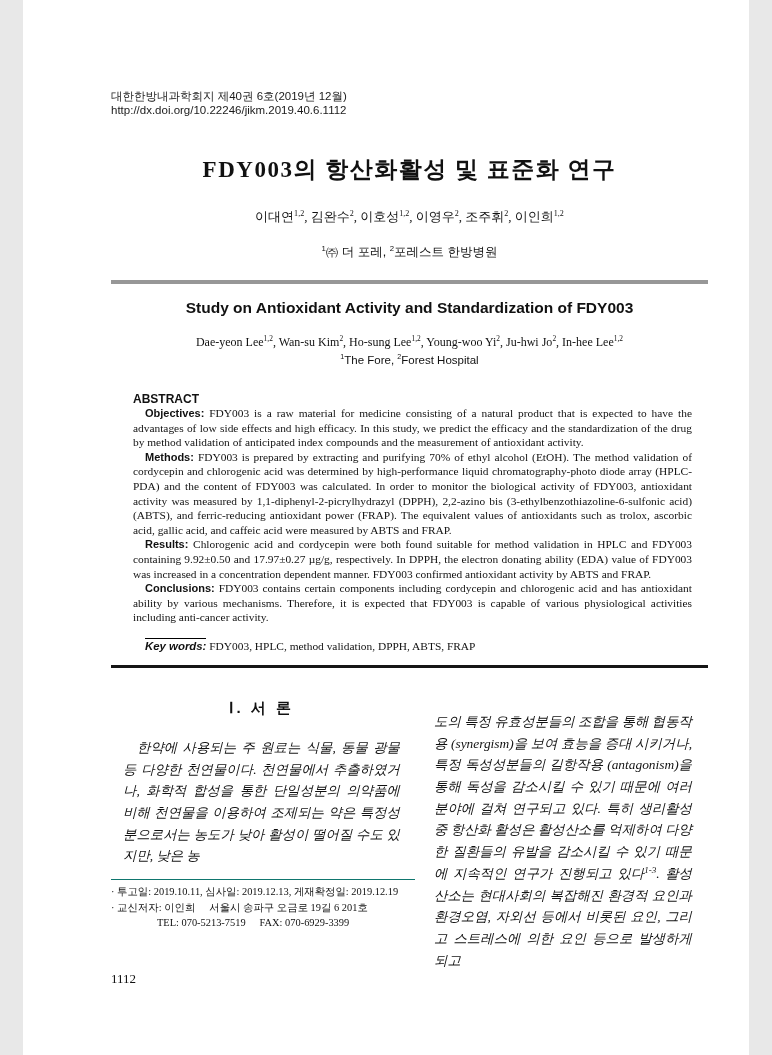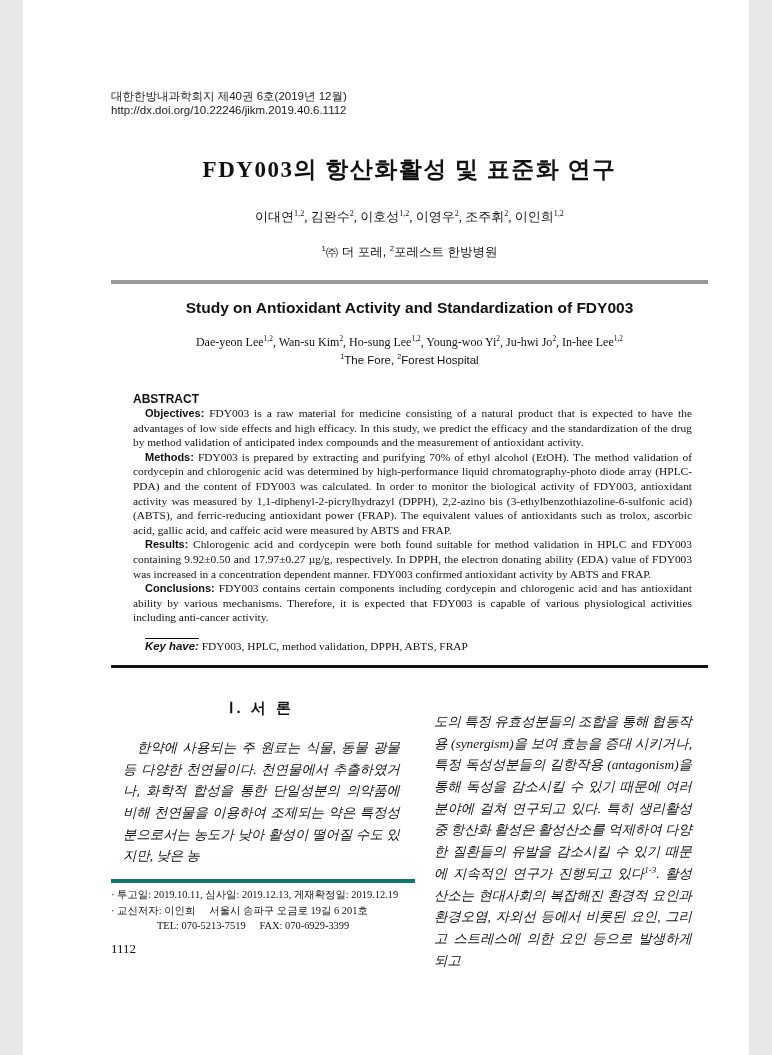--- a/index.html
+++ b/index.html
@@ -138,32 +138,32 @@
     margin:12px;
     font-style:italic;
   }
   .col-left .bodytext { margin-top:19px; text-indent:14px; }
   .bodysup { font-size:9px; }
 
   
   .footnote {
     margin-top:11px;
     width:304px;
-    border-top:4px solid #0f766e;
+    border-top:1px solid #0f766e;
     padding-top:4px;
     font-size:10.4px;
     line-height:15.6px;
   }
   .fn-line { white-space:nowrap; }
   .fn-indent { padding-left:46px; }
   .fn-gap { display:inline-block; width:14px; }
 
   .page-number {
     position:absolute;
-    left:88px; top:941px;
+    left:88px; top:971px;
     font-size:13px;
   }
 </style>
 </head>
 <body>
 
 <div class="page">
   <div class="content">
 
     <div class="jheader">
@@ -184,21 +184,21 @@
     <div class="eauthors"><span>Dae-yeon Lee</span><sup>1,2</sup><span>, </span><span>Wan-su Kim</span><sup>2</sup><span>, </span><span>Ho-sung Lee</span><sup>1,2</sup><span>, </span><span>Young-woo Yi</span><sup>2</sup><span>, </span><span>Ju-hwi Jo</span><sup>2</sup><span>, </span><span>In-hee Lee</span><sup>1,2</sup></div>
 
     <div class="eaffil"><sup>1</sup><span>The Fore</span><span>, </span><sup>2</sup><span>Forest Hospital</span></div>
 
     <div class="abstract">
       <div class="abstract-heading">ABSTRACT</div>
       <p><span class="abs-label">Objectives:</span> <span>FDY003 is a raw material for medicine consisting of a natural product that is expected to have the advantages of low side effects and high efficacy. In this study, we predict the efficacy and the standardization of the drug by method validation of anticipated index compounds and the measurement of antioxidant activity.</span></p>
       <p><span class="abs-label">Methods:</span> <span>FDY003 is prepared by extracting and purifying 70% of ethyl alcohol (EtOH). The method validation of cordycepin and chlorogenic acid was determined by high-performance liquid chromatography-photo diode array (HPLC-PDA) and the content of FDY003 was calculated. In order to monitor the biological activity of FDY003, antioxidant activity was measured by 1,1-diphenyl-2-picrylhydrazyl (DPPH), 2,2-azino bis (3-ethylbenzothiazoline-6-sulfonic acid) (ABTS), and ferric-reducing antioxidant power (FRAP). The equivalent values of antioxidants such as trolox, ascorbic acid, gallic acid, and caffeic acid were measured by ABTS and FRAP.</span></p>
       <p><span class="abs-label">Results:</span> <span>Chlorogenic acid and cordycepin were both found suitable for method validation in HPLC and FDY003 containing 9.92±0.50 and 17.97±0.27 µg/g, respectively. In DPPH, the electron donating ability (EDA) value of FDY003 was increased in a concentration dependent manner. FDY003 confirmed antioxidant activity by ABTS and FRAP.</span></p>
       <p><span class="abs-label">Conclusions:</span> <span>FDY003 contains certain components including cordycepin and chlorogenic acid and has antioxidant ability by various mechanisms. Therefore, it is expected that FDY003 is capable of various physiological activities including anti-cancer activity.</span></p>
-      <div class="keywords"><span class="kw-label">Key have:</span> <span>FDY003, HPLC, method validation, DPPH, ABTS, FRAP</span></div>
+      <div class="keywords"><span class="kw-label">Key words:</span> <span>FDY003, HPLC, method validation, DPPH, ABTS, FRAP</span></div>
     </div>
 
     <div class="rule-black"></div>
 
     <div class="columns">
       <div class="col-left">
         <div class="sec-heading">Ⅰ. 서 론</div>
         <p class="bodytext">한약에 사용되는 주 원료는 식물, 동물 광물 등 다양한 천연물이다. 천연물에서 추출하였거나, 화학적 합성을 통한 단일성분의 의약품에 비해 천연물을 이용하여 조제되는 약은 특정성분으로서는 농도가 낮아 활성이 떨어질 수도 있지만, 낮은 농</p>
         <div class="footnote">
           <div class="fn-line"><span>·</span> <span>투고일: 2019.10.11, 심사일: 2019.12.13, 게재확정일: 2019.12.19</span></div>

